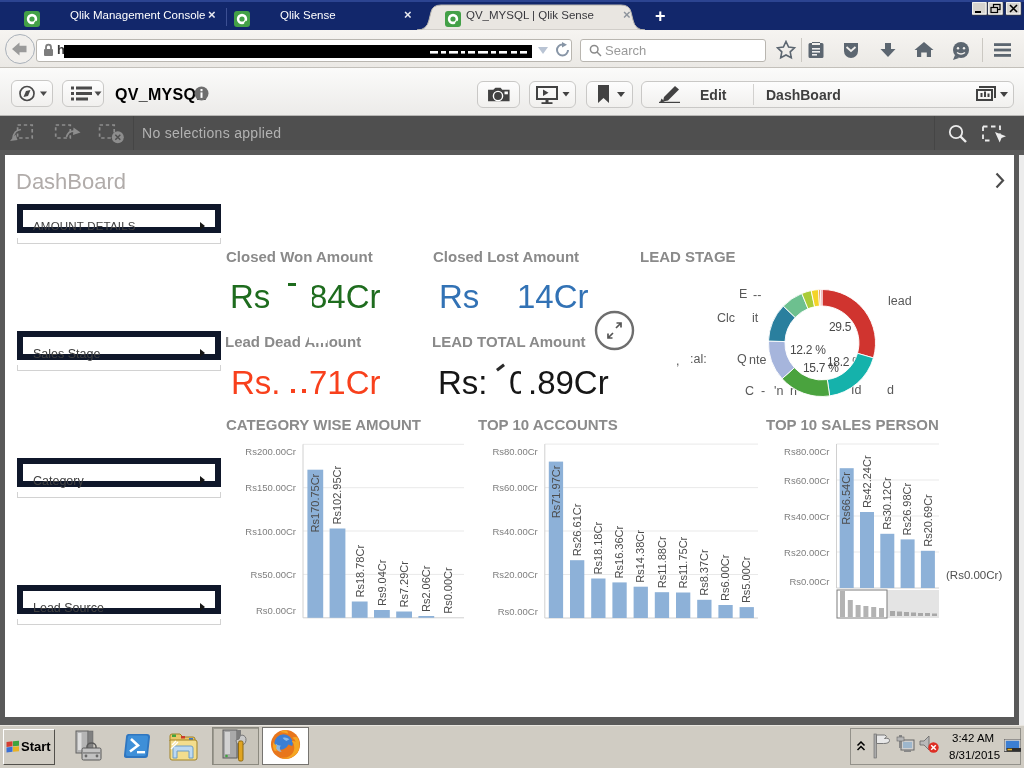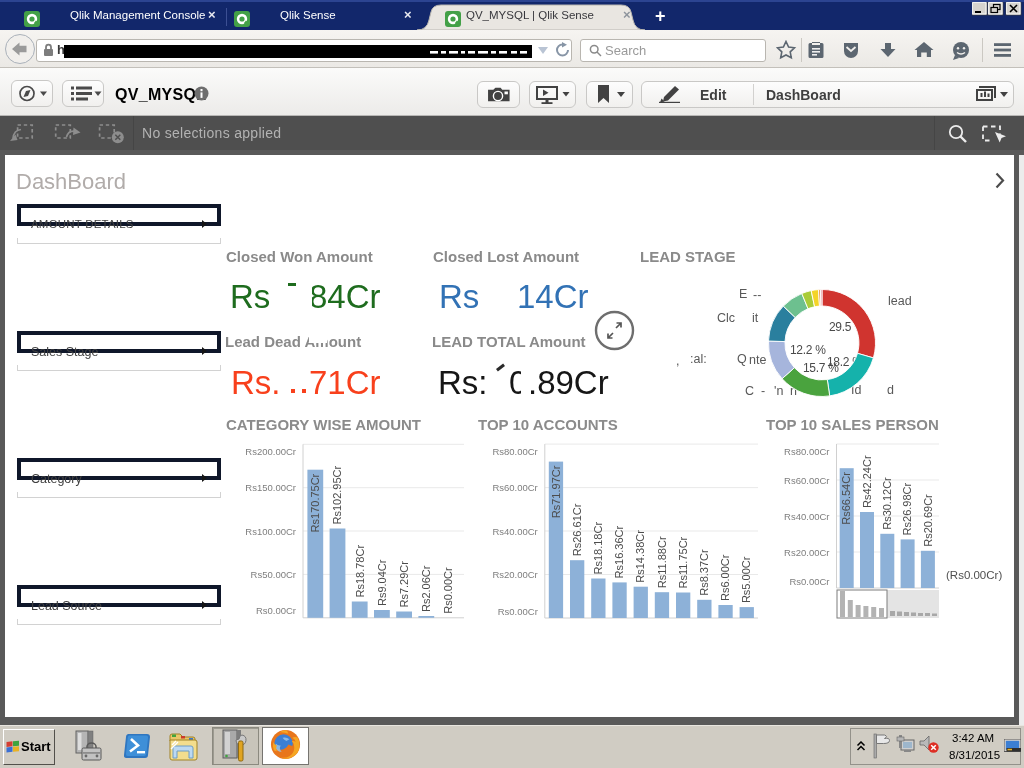--- a/index.html
+++ b/index.html
@@ -4,21 +4,21 @@
 html,body{width:1024px;height:768px;overflow:hidden}
 body{font-family:"Liberation Sans",sans-serif;position:relative;background:#fff}
 .abs{position:absolute}
 .tabtxt{font-size:11.5px;color:#fff;margin-left:24px;}
 svg{display:block}
 .ax{font-size:9.5px;fill:#7e7e7e;font-family:"Liberation Sans",sans-serif}
 .bl{font-size:11px;fill:#4c4c4c;font-family:"Liberation Sans",sans-serif}
 .ktitle{font-size:15px;font-weight:bold;color:#8a8a8a;white-space:nowrap}
 .kval{font-size:33px;white-space:nowrap}
 .ctitle{font-size:15px;font-weight:bold;color:#8b8b8b;letter-spacing:0;white-space:nowrap}
-.fbox{position:absolute;left:17px;width:203.5px;height:22px;border:4px solid #0f172a;background:#fff}
+.fbox{position:absolute;left:17px;width:203.5px;height:29px;border:6px solid #0f172a;background:#fff}
 .fbox .t{position:absolute;left:10px;top:10px;font-size:12.5px;color:#404040}
 .fbox .a{position:absolute;right:10px;top:12px;width:0;height:0;border-left:5.5px solid #151515;border-top:4.5px solid transparent;border-bottom:4.5px solid transparent}
 .echo2{position:absolute;left:17px;width:203.5px;height:6px;border:1px solid #d2d2d2;border-top:none;background:#fff}
 .dlab{position:absolute;font-size:12.5px;color:#585858;white-space:nowrap}
 .plab{position:absolute;font-size:12px;letter-spacing:-0.3px;color:#4a4a4a;white-space:nowrap}
 </style></head><body>
 
 <div class="abs" style="left:0;top:0;width:1024px;height:30px;background:#12276b">
 <div class="abs" style="left:0;top:0;width:1024px;height:2px;background:#2c4491"></div>
 </div>

